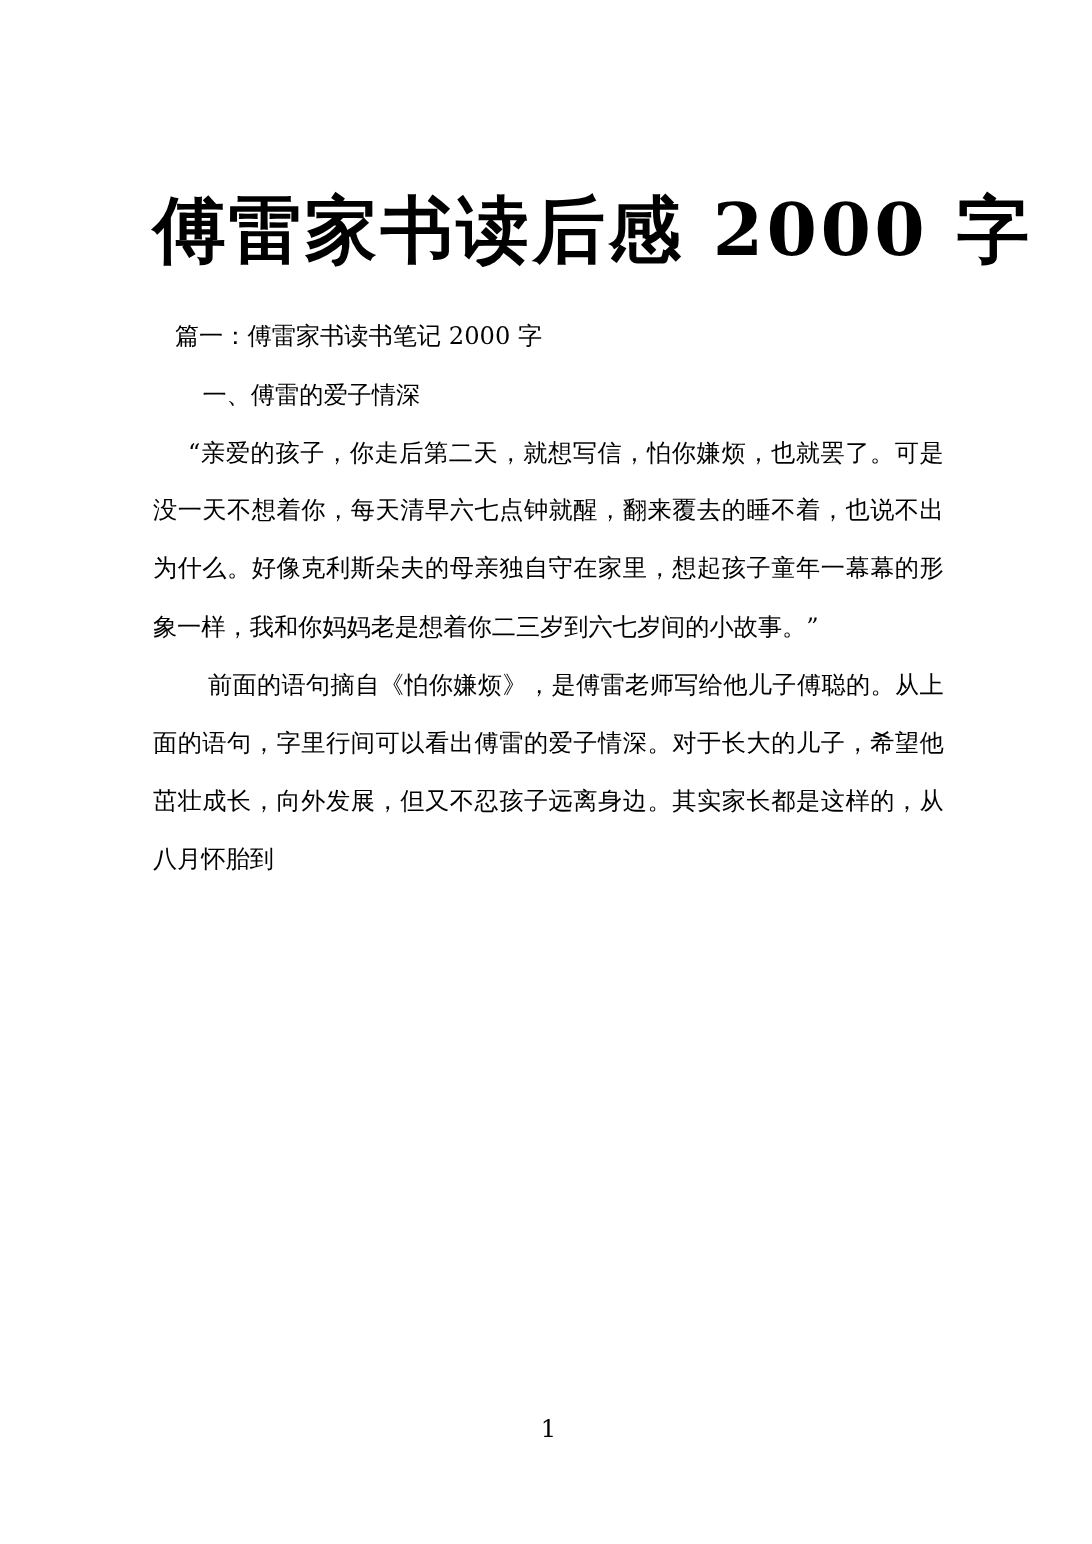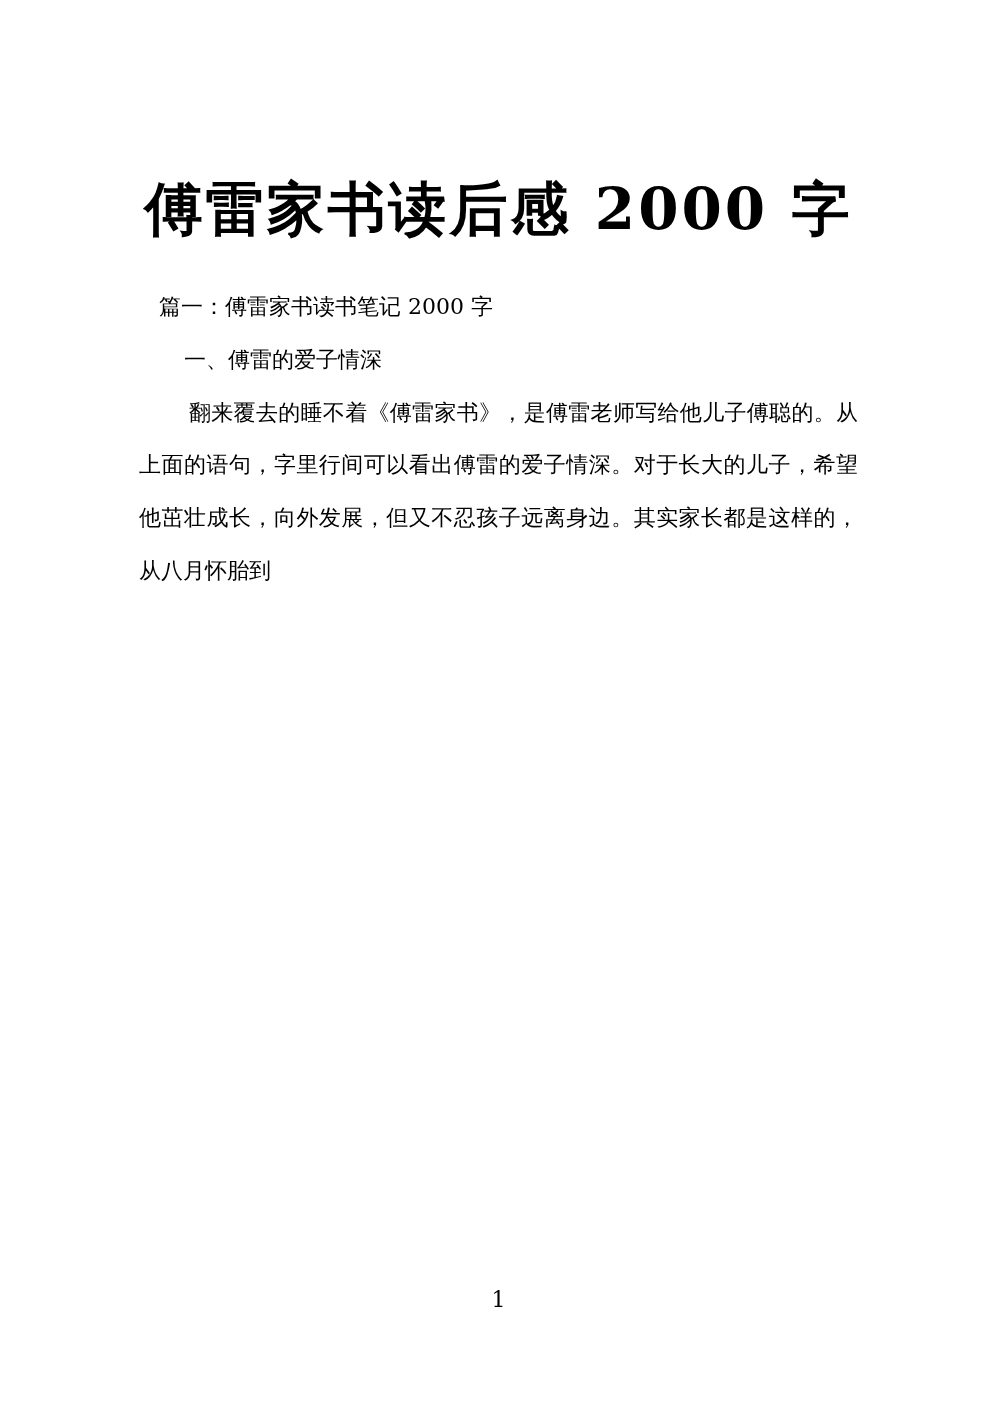--- a/index.html
+++ b/index.html
@@ -17,21 +17,21 @@
     color: #000000;
   }
   .content {
     position: absolute;
     left: 139px;
     top: 163px;
     width: 719px;
   }
   .title {
     margin: 0 0 26px 0;
-    font-size: 58px;
+    font-size: 66px;
     font-weight: bold;
     line-height: 92px;
     text-align: center;
     letter-spacing: 3px;
     white-space: nowrap;
   }
   .para {
     margin: 0;
     font-size: 22px;
     line-height: 52.8px;
@@ -58,18 +58,19 @@
 
 <div class="page">
   <div class="content">
     <h1 class="title">傅雷家书读后感 2000 字</h1>
 
     <p class="para indent-half">篇一：傅雷家书读书笔记 2000 字</p>
 
 
     <p class="para indent-heading">一、傅雷的爱子情深</p>
 
+    <p class="para indent-quote">“亲爱的孩子，你走后第二天，就想写信，怕你嫌烦，也就罢了。可是没一天不想着你，每天清早六七点钟就醒，翻来覆去的睡不着，也说不出为什么。好像克利斯朵夫的母亲独自守在家里，想起孩子童年一幕幕的形象一样，我和你妈妈老是想着你二三岁到六七岁间的小故事。”</p>
 
-    <p class="para indent-two">翻来覆去的睡不着《傅雷家书》，是傅雷老师写给他儿子傅聪的。从上面的语句，字里行间可以看出傅雷的爱子情深。对于长大的儿子，希望他茁壮成长，向外发展，但又不忍孩子远离身边。其实家长都是这样的，从八月怀胎到</p>
+    <p class="para indent-two">前面的语句摘自《怕你嫌烦》，是傅雷老师写给他儿子傅聪的。从上面的语句，字里行间可以看出傅雷的爱子情深。对于长大的儿子，希望他茁壮成长，向外发展，但又不忍孩子远离身边。其实家长都是这样的，从八月怀胎到</p>
   </div>
 
   <div class="page-number">1</div>
 </div>
 
 </body></html>

